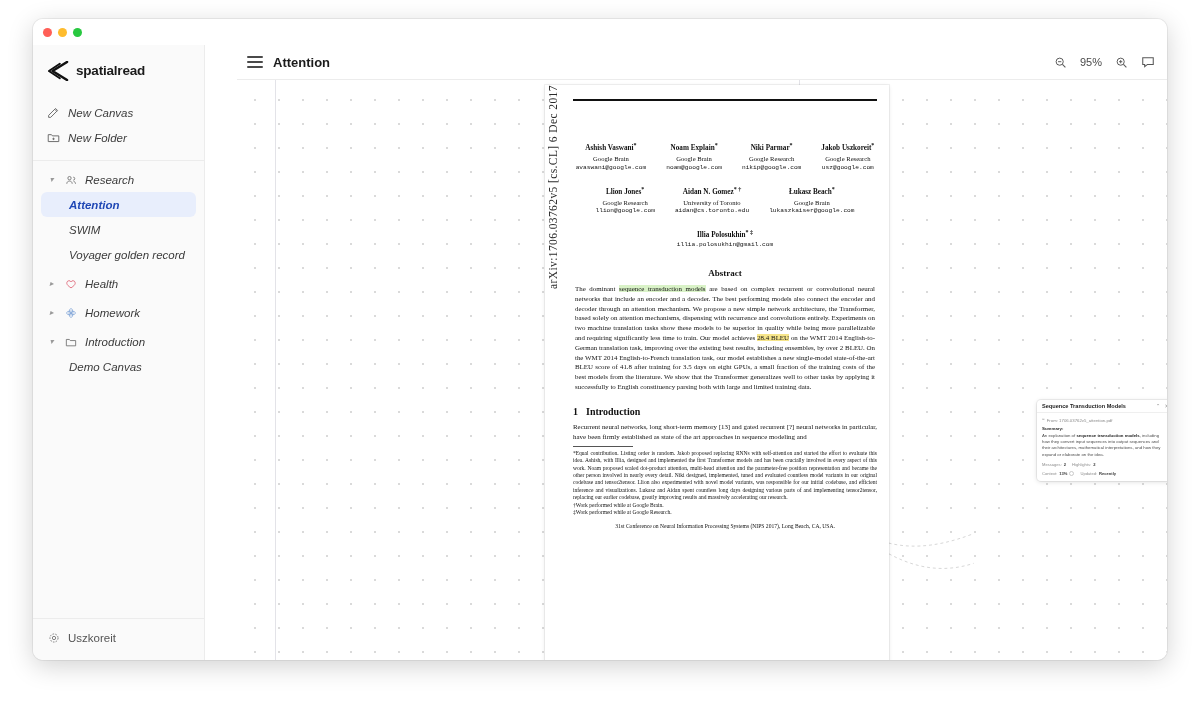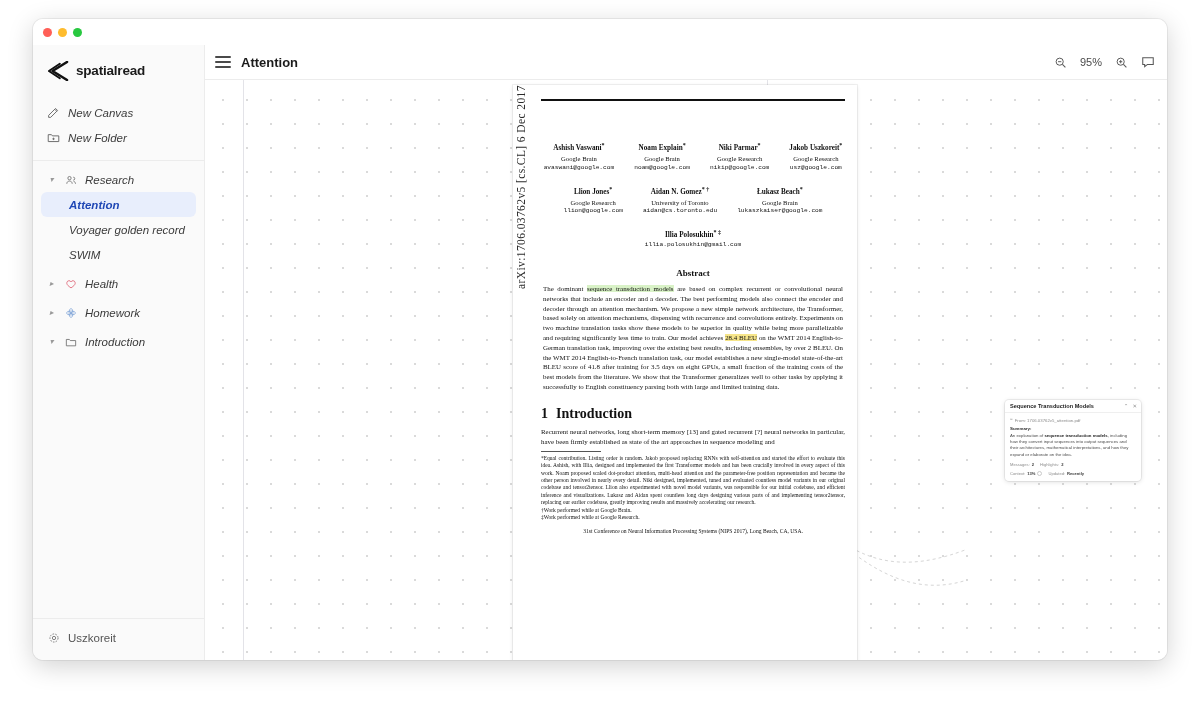--- a/index.html
+++ b/index.html
@@ -34,21 +34,21 @@
     align-items: center;
     padding-left: 10px;
     flex: 0 0 auto;
   }
   .traffic { display: flex; gap: 6px; }
   .dot { width: 9px; height: 9px; border-radius: 50%; }
   .dot.red { background: #ff5f57; }
   .dot.yellow { background: #febc2e; }
   .dot.green { background: #28c840; }
 
-  .body-row { display: flex; flex: 1 1 auto; min-height: 0; }
+  .body-row { display: flex; flex: 1 1 auto; min-height: 0; gap: 32px; }
 
   
   .sidebar {
     width: 172px;
     background: #fafafa;
     border-right: 1px solid #ececec;
     display: flex;
     flex-direction: column;
     flex: 0 0 auto;
   }
@@ -145,21 +145,21 @@
   .auth .nm { font-size: 7.2px; font-weight: 700; }
   .auth .af { }
   .auth .em { font-family: "Liberation Mono", monospace; font-size: 6.2px; }
   .sec-h { text-align: center; font-weight: 700; font-size: 9px; margin: 18px 0 6px; }
   .abs {
     font-size: 6.9px; line-height: 1.42; text-align: justify;
     padding: 0 2px;
   }
   .hl-green { background: #d9f2c7; }
   .hl-yellow { background: #f6e58a; }
-  .num-h { font-weight: 700; font-size: 14px; margin: 14px 0 5px; }
+  .num-h { font-weight: 700; font-size: 10px; margin: 14px 0 5px; }
   .num-h span { margin-right: 8px; }
   .para { font-size: 6.9px; line-height: 1.45; text-align: justify; }
   .fn { font-size: 5.5px; line-height: 1.35; text-align: justify; margin-top: 4px; }
   .fn .sep { width: 60px; height: 1px; background: #555; margin: 3px 0 3px; }
   .conf { font-size: 5.6px; text-align: center; margin-top: 7px; }
 
   
   .text-toolbar {
     position: absolute;
     left: 443px; top: 422px;
@@ -286,24 +286,24 @@
                   <path d="M2.4 13 c0-2.3 1.7-3.6 3.6-3.6 s3.6 1.3 3.6 3.6" fill="none" stroke="currentColor" stroke-width="1.1"></path>
                   <path d="M11 4.2 a2 2 0 0 1 0 4 M11.4 9.8 c1.6.3 2.6 1.5 2.6 3.2" fill="none" stroke="currentColor" stroke-width="1.1"></path>
                 </svg>
             </span>
             <span>Research</span>
           </div>
           <div class="side-row child active">
             <span>Attention</span>
           </div>
           <div class="side-row child">
+            <span>SWIM</span>
+          </div>
+          <div class="side-row child">
             <span>Voyager golden record</span>
-          </div>
-          <div class="side-row child">
-            <span>SWIM</span>
           </div>
 
           <div class="side-row group">
             <span class="caret">▸</span>
             <span class="ico" style="color:#e06a7a">
               <svg viewBox="0 0 16 16" width="12" height="12">
                   <path d="M8 13.2 C3.5 10.2 1.8 8 2.6 5.8 A2.9 2.9 0 0 1 8 5.2 A2.9 2.9 0 0 1 13.4 5.8 C14.2 8 12.5 10.2 8 13.2 Z" fill="none" stroke="currentColor" stroke-width="1.2"></path>
                 </svg>
             </span>
             <span>Health</span>
@@ -322,20 +322,23 @@
           </div>
 
           <div class="side-row group">
             <span class="caret">▾</span>
             <span class="ico">
               <svg viewBox="0 0 16 16" width="12" height="12">
                   <path d="M1.8 4.6 h4 l1.2 1.5 h7.2 v7 h-12.4 z" fill="none" stroke="currentColor" stroke-width="1.1"></path>
                 </svg>
             </span>
             <span>Introduction</span>
+          </div>
+          <div class="side-row child">
+            <span>Demo Canvas</span>
           </div>
         </div>
 
         <div class="side-foot">
           <div class="side-sep"></div>
           <div class="side-row">
             <span class="ico">
               <svg viewBox="0 0 16 16" width="12" height="12">
                   <circle cx="8" cy="8" r="2.2" fill="none" stroke="currentColor" stroke-width="1.1"></circle>
                   <circle cx="8" cy="8" r="5.4" fill="none" stroke="currentColor" stroke-width="1.1" stroke-dasharray="2.2 1.6"></circle>

